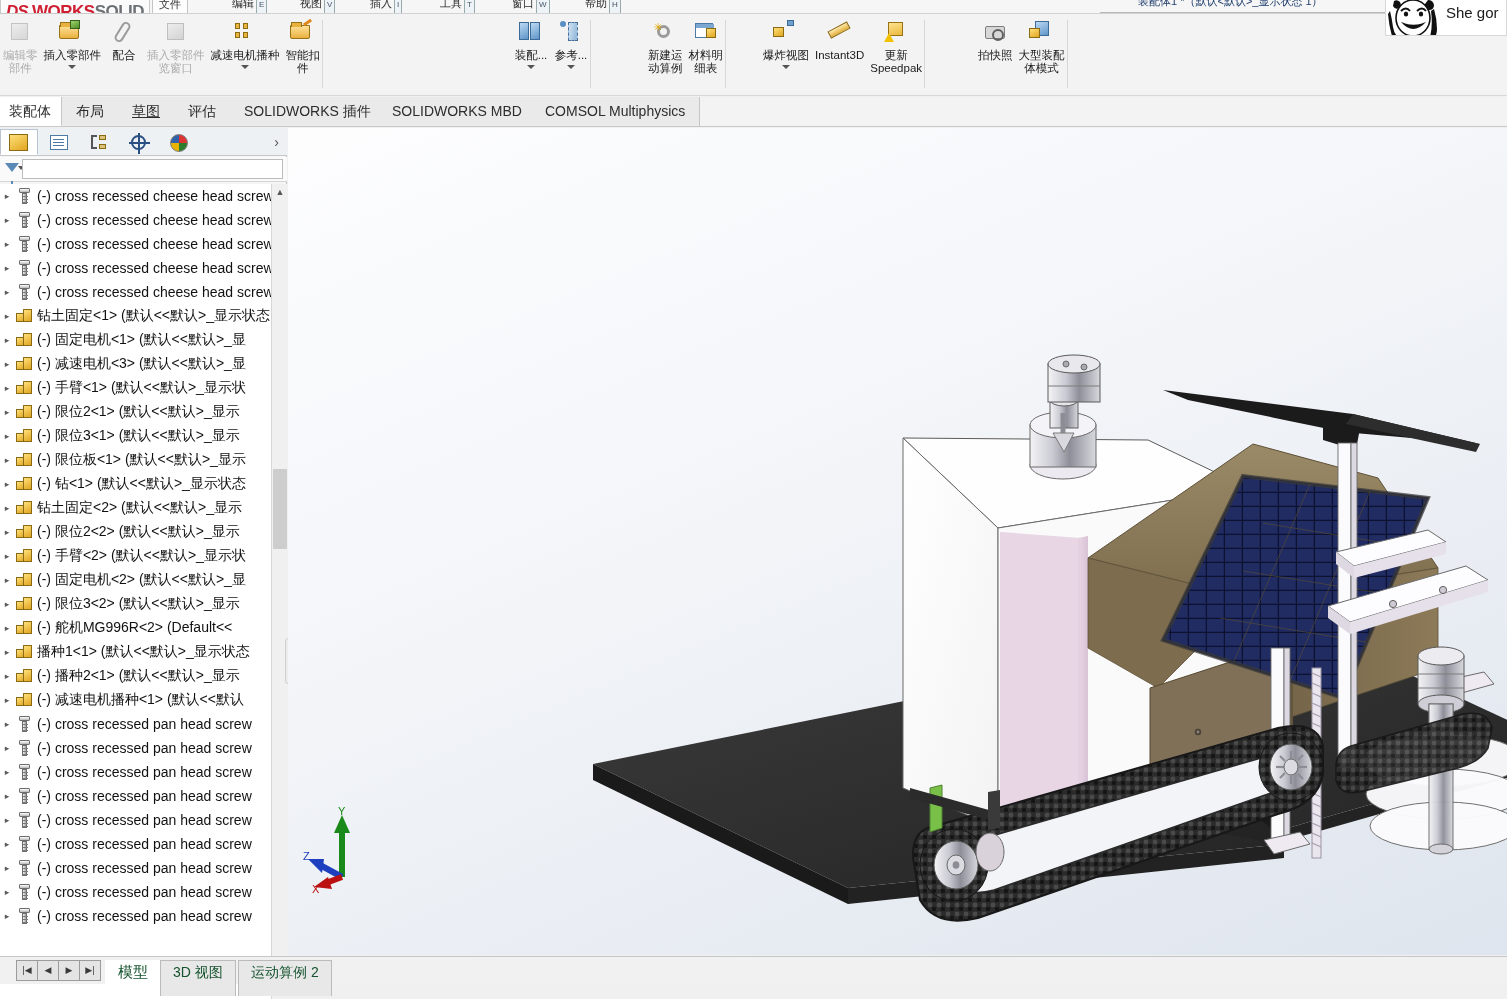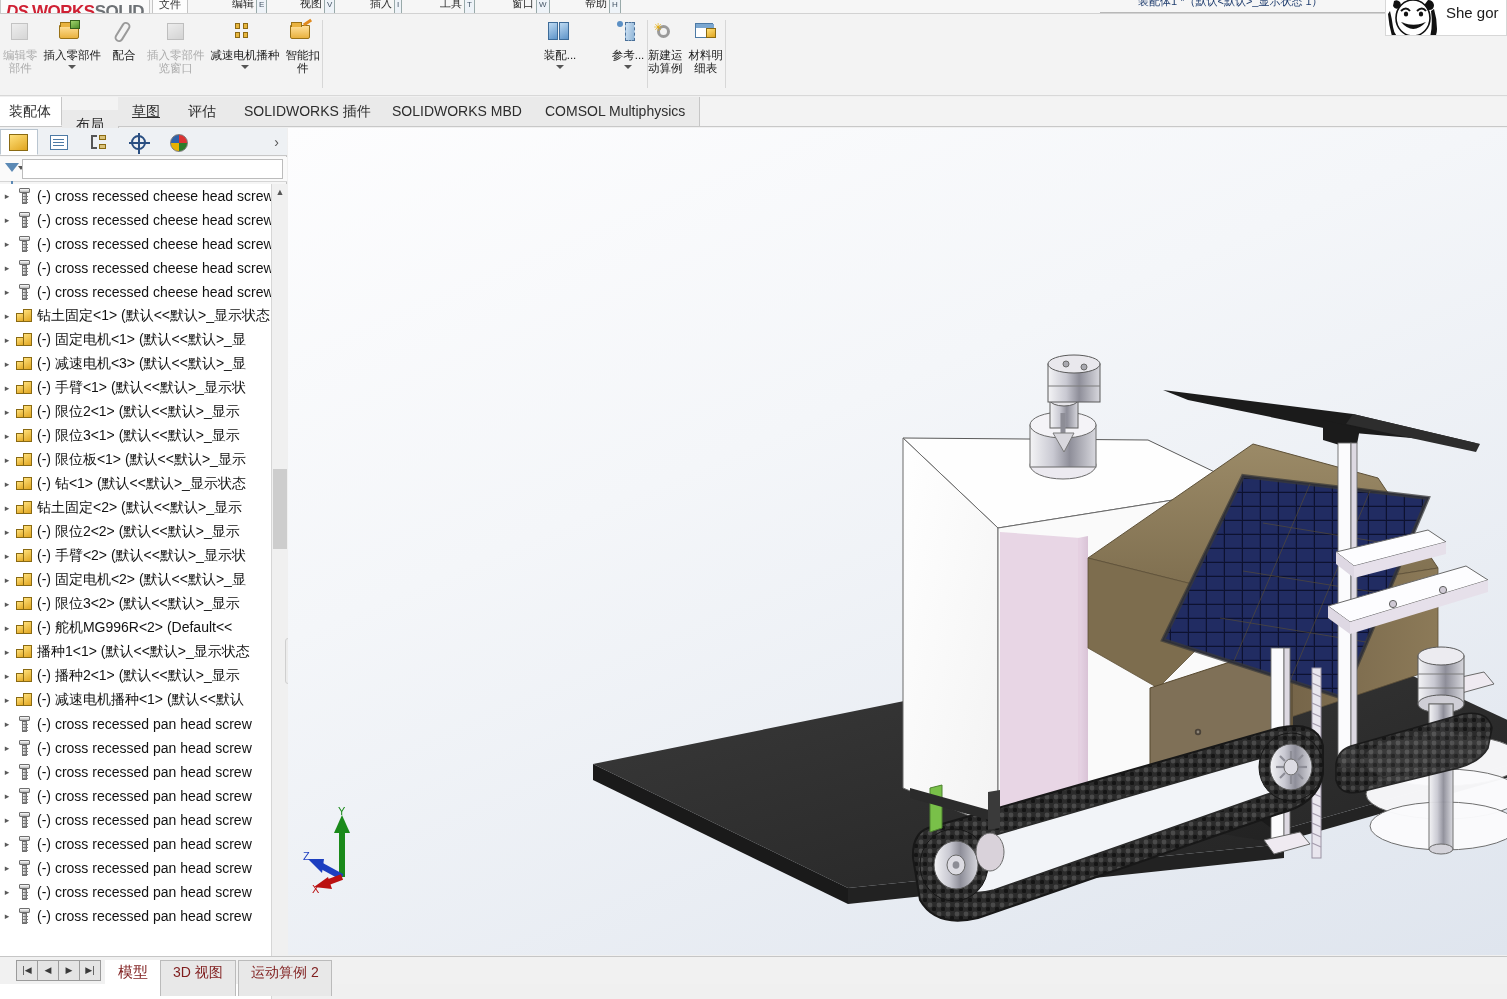--- a/index.html
+++ b/index.html
@@ -193,21 +193,21 @@
   .triad { position:absolute; left:14px; bottom:62px; width:70px; height:86px; }
 
   
   .btabs { position:absolute; left:0; top:956px; width:1507px; height:28px;
     background:#f1f1f1; border-top:1px solid #c6c6c6; }
   .navbtns { position:absolute; left:16px; top:3px; display:flex; }
   .navbtn { width:22px; height:21px; background:#e4e4e4; border:1px solid #9b9b9b;
     margin-right:-1px; font-size:9px; color:#3a3a3a; text-align:center;
     line-height:19px; }
   .btab { position:absolute; top:3px; height:36px; line-height:22px;
-    padding:0 12px; font-size:14px; color:#7f1d1d; background:#e8e8e8;
+    padding:0 12px; font-size:14px; color:#14532d; background:#e8e8e8;
     border:1px solid #bbb; border-bottom:none; }
   .btab.sel { background:#fff; font-size:15px; border-color:#fff; }
 
   .statusbar { position:absolute; left:0; top:984px; width:1507px; height:15px;
     background:#f1f1f1; border-top:1px solid #c6c6c6; overflow:hidden; }
   .status-txt { position:absolute; left:4px; top:1px; font-size:12.5px;
     color:#1a1a1a; white-space:nowrap; }
 
   
   .overlay { position:absolute; left:1385px; top:-2px; width:122px; height:38px;
@@ -285,21 +285,21 @@
         <span class="ico">
           <span class="folder"></span>
           <span style="position:absolute;left:16px;top:3px;width:9px;height:3px;background:#e08a1e;transform:rotate(-35deg);"></span>
         </span>
         <span class="lbl">智能扣
 件</span>
       </div>
     </div>
 
 
-    <div class="rgroup" style="left:540px;gap:28px;">
+    <div class="rgroup" style="left:511px;">
       <div class="rbtn">
         <span class="ico">
           <span class="bluebox" style="left:4px;width:10px;"></span>
           <span class="bluebox" style="left:15px;width:10px;"></span>
         </span>
         <span class="lbl">装配...</span>
         <span class="caret"></span>
       </div>
       <div class="rbtn">
         <span class="ico">
@@ -325,26 +325,66 @@
           <span class="tbl-i">
               <b></b>
             </span>
           <span style="position:absolute;left:16px;top:10px;width:10px;height:10px;background:linear-gradient(150deg,#ffe07a,#e0a520);border:1px solid #8a6a12;"></span>
         </span>
         <span class="lbl">材料明
 细表</span>
       </div>
     </div>
 
-
+    <div class="rgroup" style="left:760px;">
+      <div class="rbtn">
+        <span class="ico">
+          <span style="position:absolute;left:3px;top:9px;width:11px;height:10px;background:linear-gradient(150deg,#ffe07a,#e0a520);border:1px solid #8a6a12;"></span>
+          <span style="position:absolute;left:17px;top:2px;width:7px;height:6px;background:#6f9fcc;border:1px solid #3d6b98;"></span>
+        </span>
+        <span class="lbl">爆炸视图</span>
+        <span class="caret"></span>
+      </div>
+      <div class="rbtn">
+        <span class="ico">
+            <span class="ruler"></span>
+          </span>
+        <span class="lbl">Instant3D</span>
+      </div>
+      <div class="rbtn">
+        <span class="ico">
+          <span class="cube2" style="left:8px;top:4px;"></span>
+            <span class="warn" style="left:4px;bottom:6px;"></span>
+        </span>
+        <span class="lbl">更新
+Speedpak</span>
+      </div>
+    </div>
+
+    <div class="rgroup" style="left:975px;">
+      <div class="rbtn">
+        <span class="ico">
+            <span class="cam"></span>
+          </span>
+        <span class="lbl">拍快照</span>
+      </div>
+      <div class="rbtn">
+        <span class="ico">
+          <span class="bluebox" style="left:9px;top:3px;width:14px;height:15px;"></span>
+          <span style="position:absolute;left:3px;top:10px;width:11px;height:10px;background:linear-gradient(150deg,#ffe07a,#e0a520);border:1px solid #8a6a12;"></span>
+        </span>
+        <span class="lbl">大型装配
+体模式</span>
+      </div>
+    </div>
   </div>
 
   <div class="cmdtabs">
     <div class="ctab active" style="left:-6px;width:68px;text-align:right;padding-right:10px;"><span>装配体</span></div>
-    <div class="ctab" style="left:62px;margin-top:13px;"><span>布局</span></div>
+    <div class="ctab" style="left:62px;"><span>布局</span></div>
     <div class="ctab" style="left:118px;text-decoration:underline;"><span>草图</span></div>
     <div class="ctab" style="left:174px;"><span>评估</span></div>
     <div class="ctab" style="left:230px;"><span>SOLIDWORKS 插件</span></div>
     <div class="ctab" style="left:378px;"><span>SOLIDWORKS MBD</span></div>
     <div class="ctab" style="left:531px;"><span>COMSOL Multiphysics</span></div>
 
     <div class="vtool" style="left:765px;">
         <span class="mag"></span>
       </div>
     <div class="vtool" style="left:793px;">

